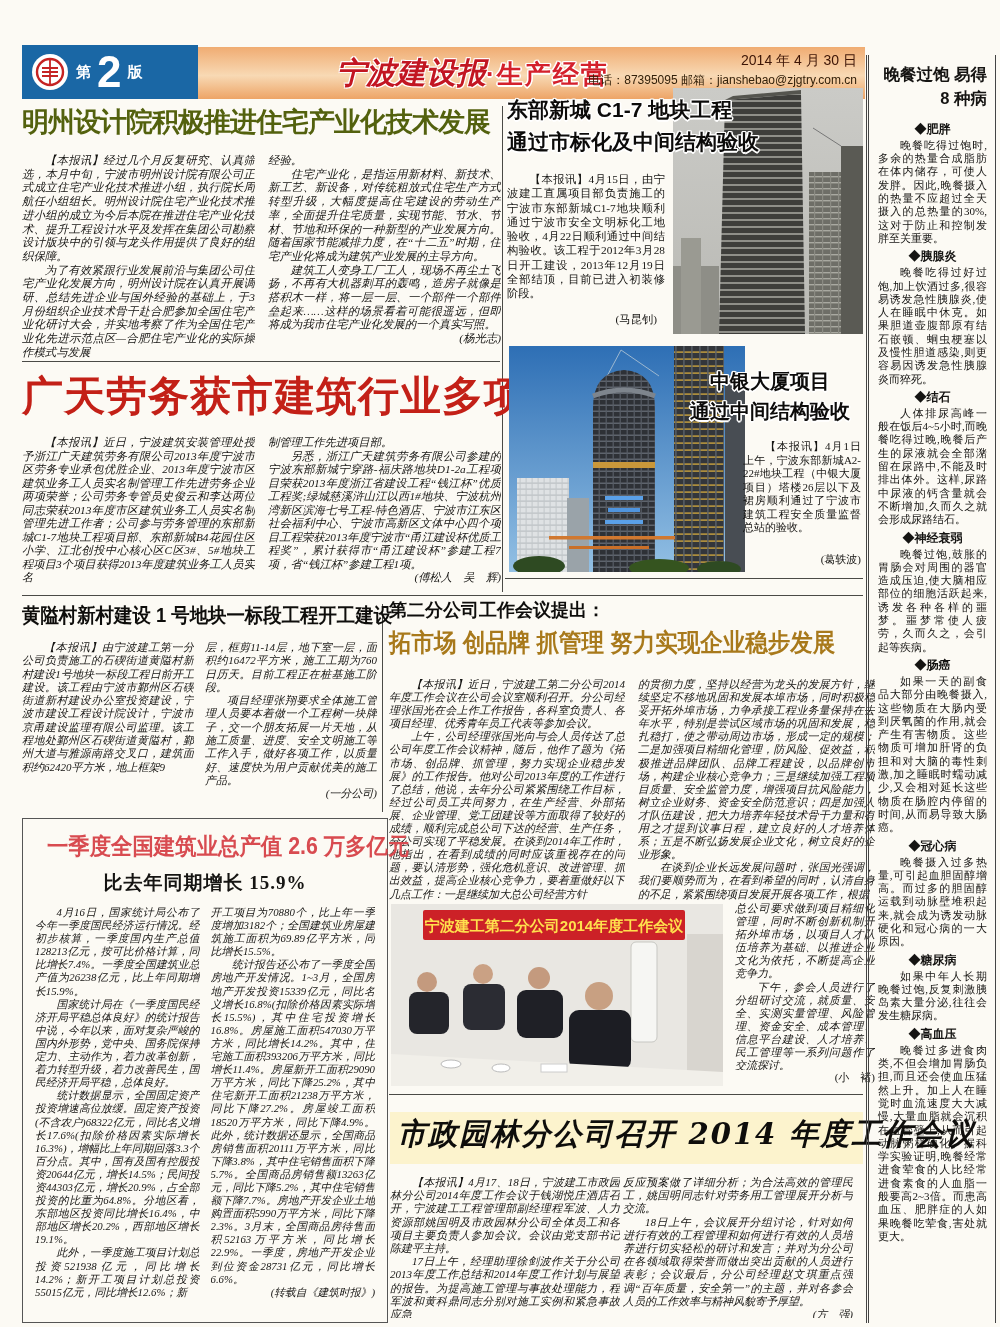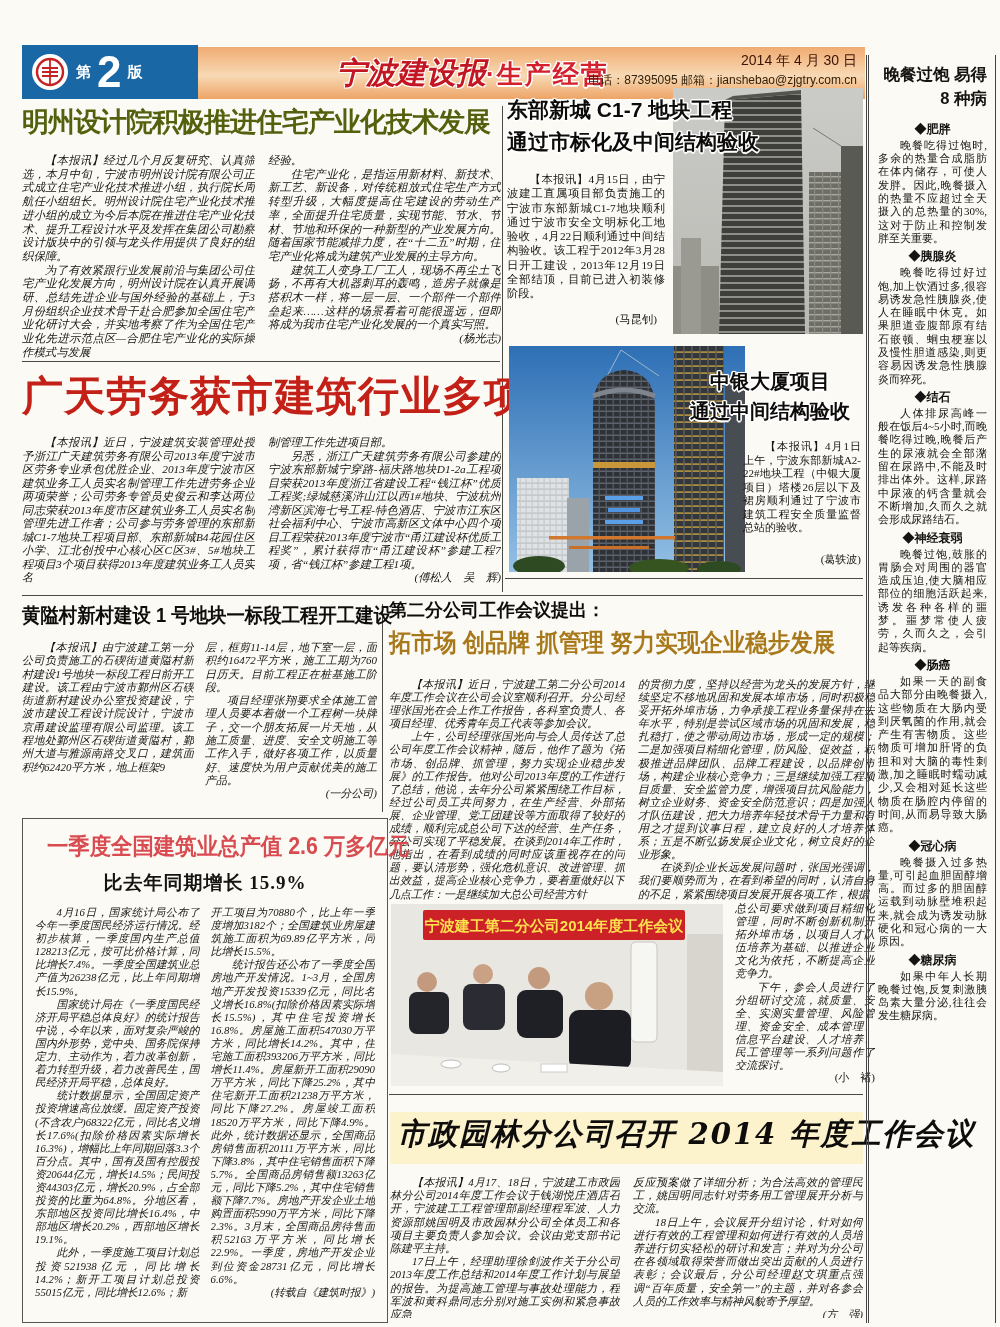--- a/index.html
+++ b/index.html
@@ -274,21 +274,21 @@
             <p>统计报告还公布了一季度全国房地产开发情况。1~3月，全国房地产开发投资15339亿元，同比名义增长16.8%(扣除价格因素实际增长15.5%)，其中住宅投资增长16.8%。房屋施工面积547030万平方米，同比增长14.2%。其中，住宅施工面积393206万平方米，同比增长11.4%。房屋新开工面积29090万平方米，同比下降25.2%，其中住宅新开工面积21238万平方米，同比下降27.2%。房屋竣工面积18520万平方米，同比下降4.9%。此外，统计数据还显示，全国商品房销售面积20111万平方米，同比下降3.8%，其中住宅销售面积下降5.7%。全国商品房销售额13263亿元，同比下降5.2%，其中住宅销售额下降7.7%。房地产开发企业土地购置面积5990万平方米，同比下降2.3%。3月末，全国商品房待售面积52163万平方米，同比增长22.9%。一季度，房地产开发企业到位资金28731亿元，同比增长6.6%。</p>
           </div>
         <div class="byline">(转载自《建筑时报》)</div>
       </div>
     </div>
   </div>
 
   <div class="abs" style="left:390px;top:1098px;width:473px;height:225px;">
     <div class="yellowband"></div>
     <div class="shz-title">市政园林分公司召开 2014 年度工作会议</div>
-    <div class="cols" style="position:absolute;left:0;top:78px;gap:13px;">
+    <div class="cols" style="position:absolute;left:0;top:78px;gap:3px;">
       <div class="col bodytxt" style="width:230px;height:142px;font-size:11px;line-height:13.2px;">
           <p>【本报讯】4月17、18日，宁波建工市政园林分公司2014年度工作会议于钱湖悦庄酒店召开，宁波建工工程管理部副经理程军波、人力资源部姚国明及市政园林分公司全体员工和各项目主要负责人参加会议。会议由党支部书记陈建平主持。</p>
           <p>17日上午，经理助理徐剑波作关于分公司2013年度工作总结和2014年度工作计划与展望的报告。为提高施工管理与事故处理能力，程军波和黄科鼎同志分别对施工实例和紧急事故应急</p>
         </div>
       <div class="col bodytxt cont" style="width:230px;height:142px;font-size:11px;line-height:13.2px;">
         <div>
             <p>反应预案做了详细分析；为合法高效的管理民工，姚国明同志针对劳务用工管理展开分析与交流。</p>
             <p>18日上午，会议展开分组讨论，针对如何进行有效的工程管理和如何进行有效的人员培养进行切实轻松的研讨和发言；并对为分公司在各领域取得荣誉而做出突出贡献的人员进行表彰；会议最后，分公司经理赵文琪重点强调“百年质量，安全第一”的主题，并对各参会人员的工作效率与精神风貌寄予厚望。</p>
           </div>
         <div class="byline">(方　强)</div>
@@ -319,15 +319,19 @@
       <p class="sb-body">如果一天的副食品大部分由晚餐摄入,这些物质在大肠内受到厌氧菌的作用,就会产生有害物质。这些物质可增加肝肾的负担和对大脑的毒性刺激,加之睡眠时蠕动减少,又会相对延长这些物质在肠腔内停留的时间,从而易导致大肠癌。</p>
     </div>
     <div>
       <div class="sb-head">◆冠心病</div>
       <p class="sb-body">晚餐摄入过多热量,可引起血胆固醇增高。而过多的胆固醇运载到动脉壁堆积起来,就会成为诱发动脉硬化和冠心病的一大原因。</p>
     </div>
     <div>
       <div class="sb-head">◆糖尿病</div>
       <p class="sb-body">如果中年人长期晚餐过饱,反复刺激胰岛素大量分泌,往往会发生糖尿病。</p>
     </div>
+    <div>
+      <div class="sb-head">◆高血压</div>
+      <p class="sb-body">晚餐过多进食肉类,不但会增加胃肠负担,而且还会使血压猛然上升。加上人在睡觉时血流速度大大减慢,大量血脂就会沉积在血管壁上,从而引起动脉粥样硬化。据科学实验证明,晚餐经常进食荤食的人比经常进食素食的人血脂一般要高2~3倍。而患高血压、肥胖症的人如果晚餐吃荤食,害处就更大。</p>
+    </div>
   </div>
 
 </div>
 
 </body></html>

